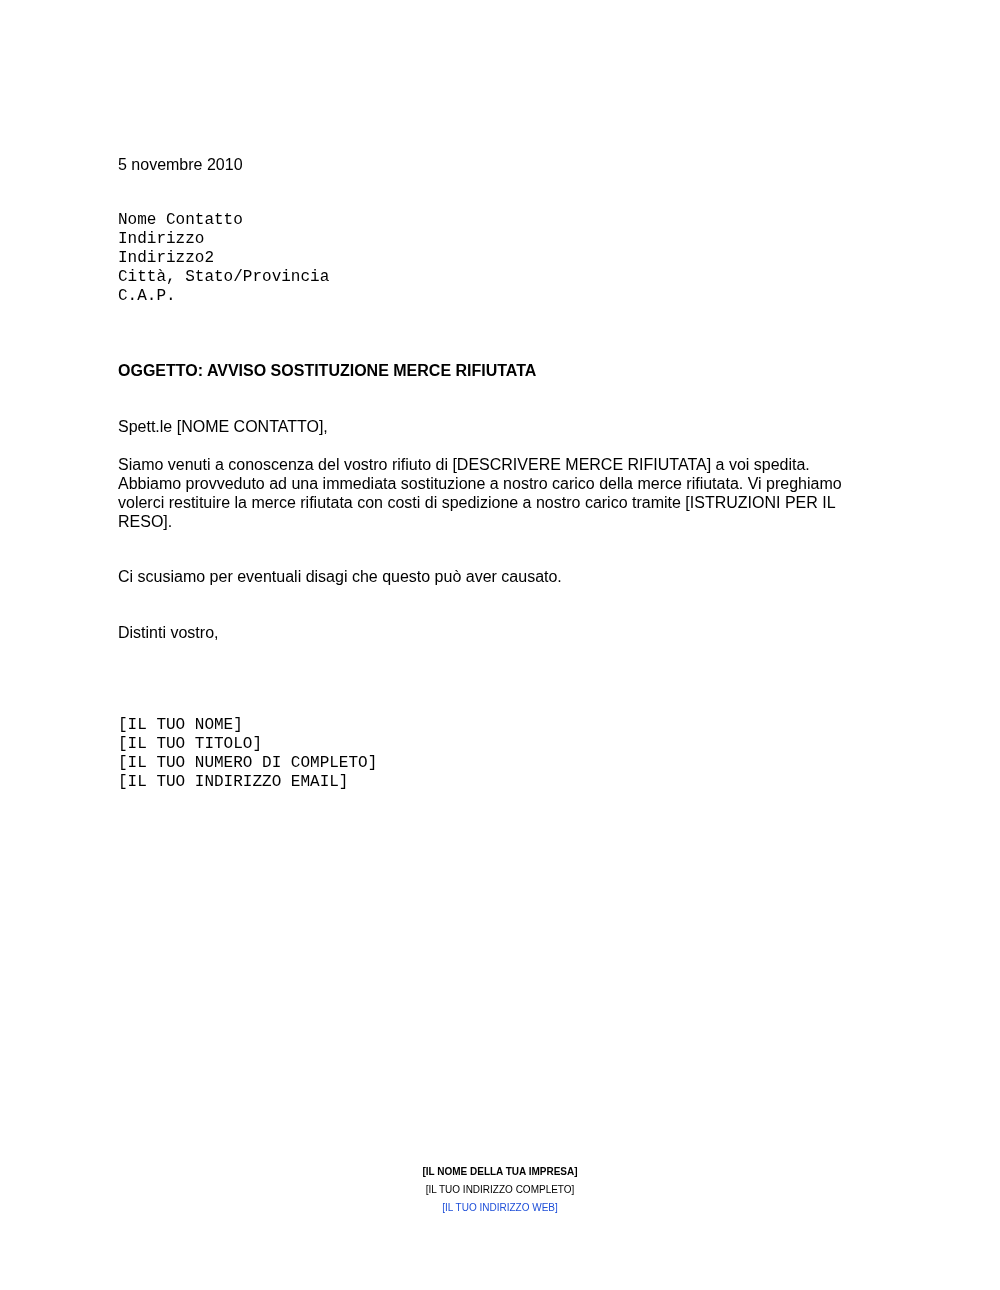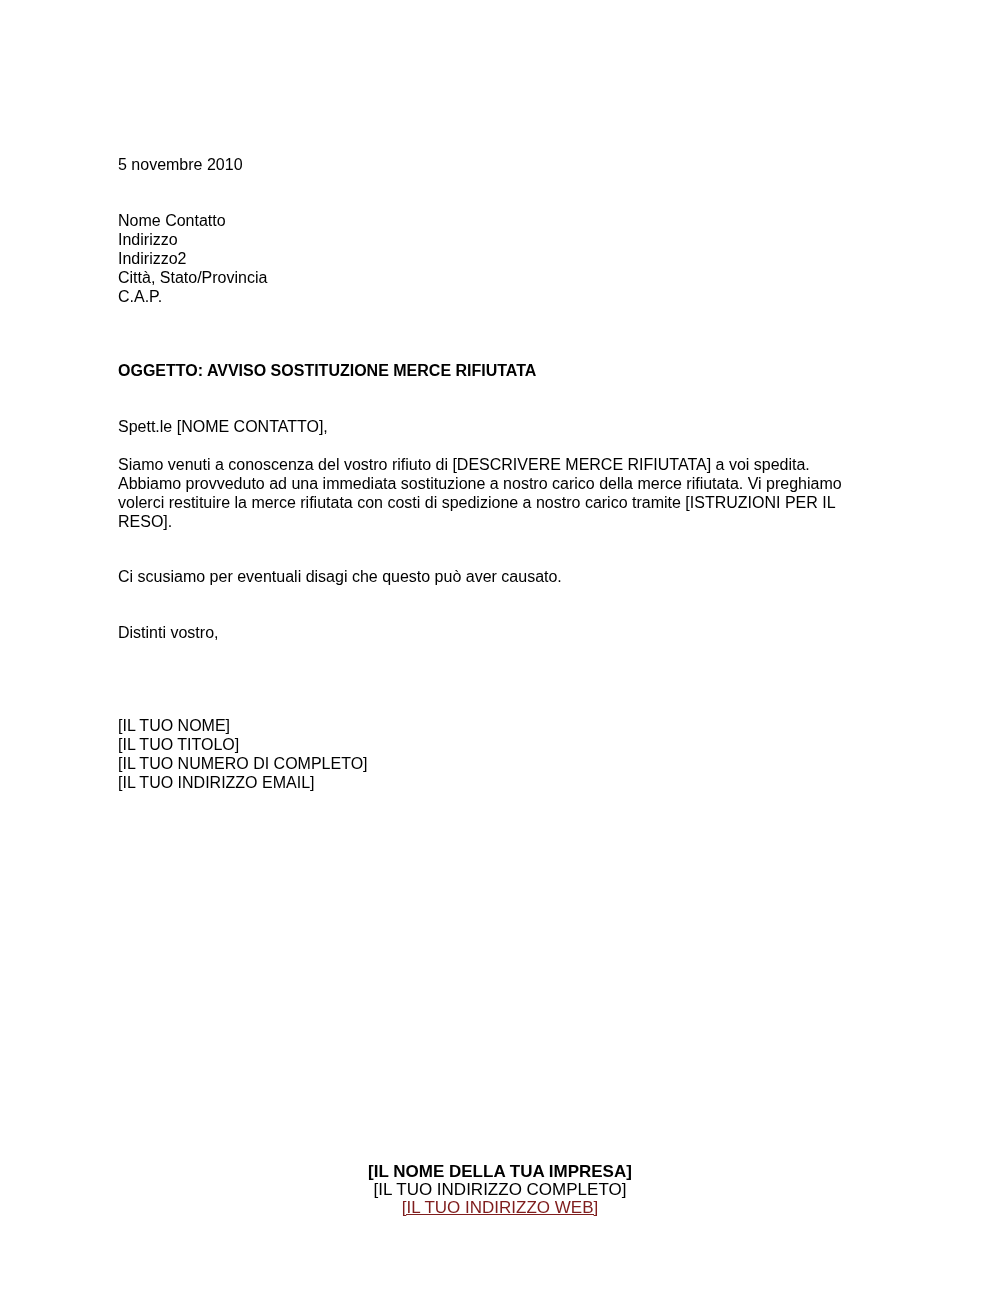--- a/index.html
+++ b/index.html
@@ -33,34 +33,33 @@
     .subject { top: 361px; font-weight: bold; }
     .salutation { top: 417px; }
     .body-para {
       top: 455px;
       width: 745px;
       white-space: normal;
     }
     .apology { top: 567px; }
     .closing { top: 623px; }
     .signature { top: 716px; }
-    .line { display: block; }
+    .line { display: block; font-family: Liberation Mono, monospace; }
     .footer {
       position: absolute;
       left: 0;
       width: 1000px;
       top: 1163px;
       text-align: center;
-      font-size: 17px;
+      font-size: 10px;
       line-height: 18px;
     }
     .footer .company { font-weight: bold; }
     .footer a {
-      color: #7f1d1d;
-      text-decoration: underline;
+      color: #1d4ed8;
     }
   </style>
 </head>
 <body>
 
 <div class="page">
 
   <div class="block date">5 novembre 2010</div>
 
   <div class="block recipient">

